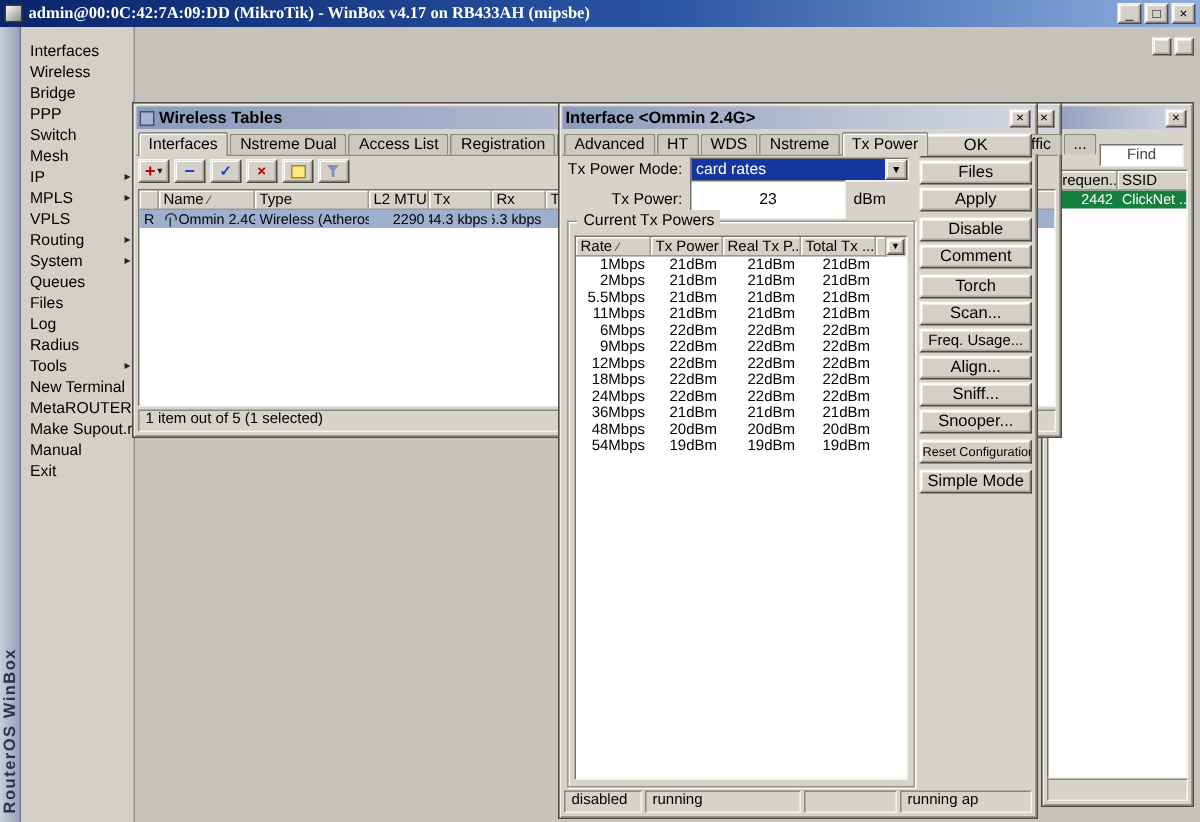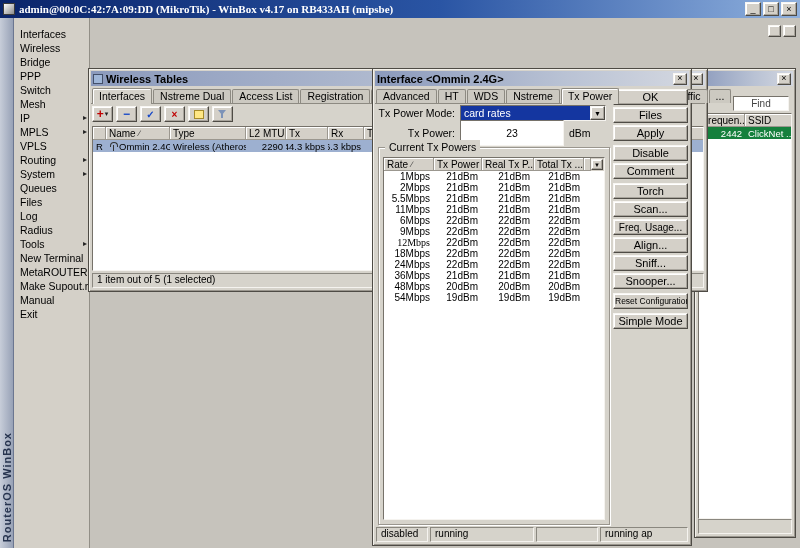--- a/index.html
+++ b/index.html
@@ -382,21 +382,21 @@
               <div class="txc" style="width: 52px;">22dBm</div>
               <div class="txc" style="width: 50px;">22dBm</div>
             </div>
             <div class="txr">
               <div class="txc" style="width: 50px;">9Mbps</div>
               <div class="txc" style="width: 48px;">22dBm</div>
               <div class="txc" style="width: 52px;">22dBm</div>
               <div class="txc" style="width: 50px;">22dBm</div>
             </div>
             <div class="txr">
-              <div class="txc" style="width: 50px; font-family: Liberation Serif, serif;">12Mbps</div>
+              <div class="txc" style="width: 50px;">12Mbps</div>
               <div class="txc" style="width: 48px;">22dBm</div>
               <div class="txc" style="width: 52px;">22dBm</div>
               <div class="txc" style="width: 50px;">22dBm</div>
             </div>
             <div class="txr">
               <div class="txc" style="width: 50px;">18Mbps</div>
               <div class="txc" style="width: 48px;">22dBm</div>
               <div class="txc" style="width: 52px;">22dBm</div>
               <div class="txc" style="width: 50px;">22dBm</div>
             </div>

